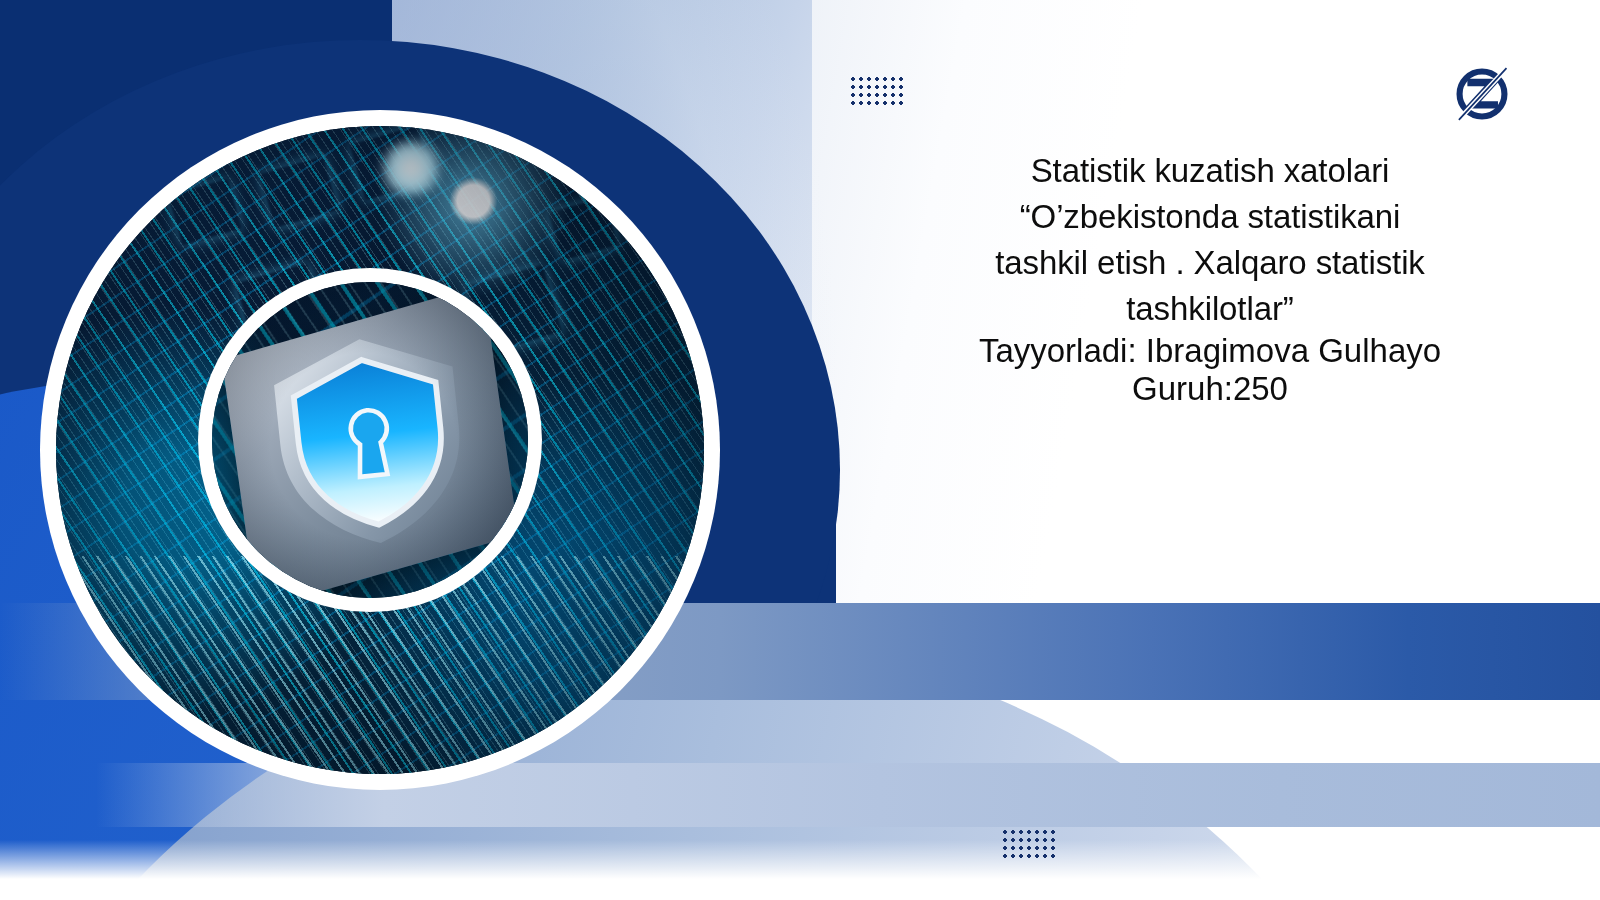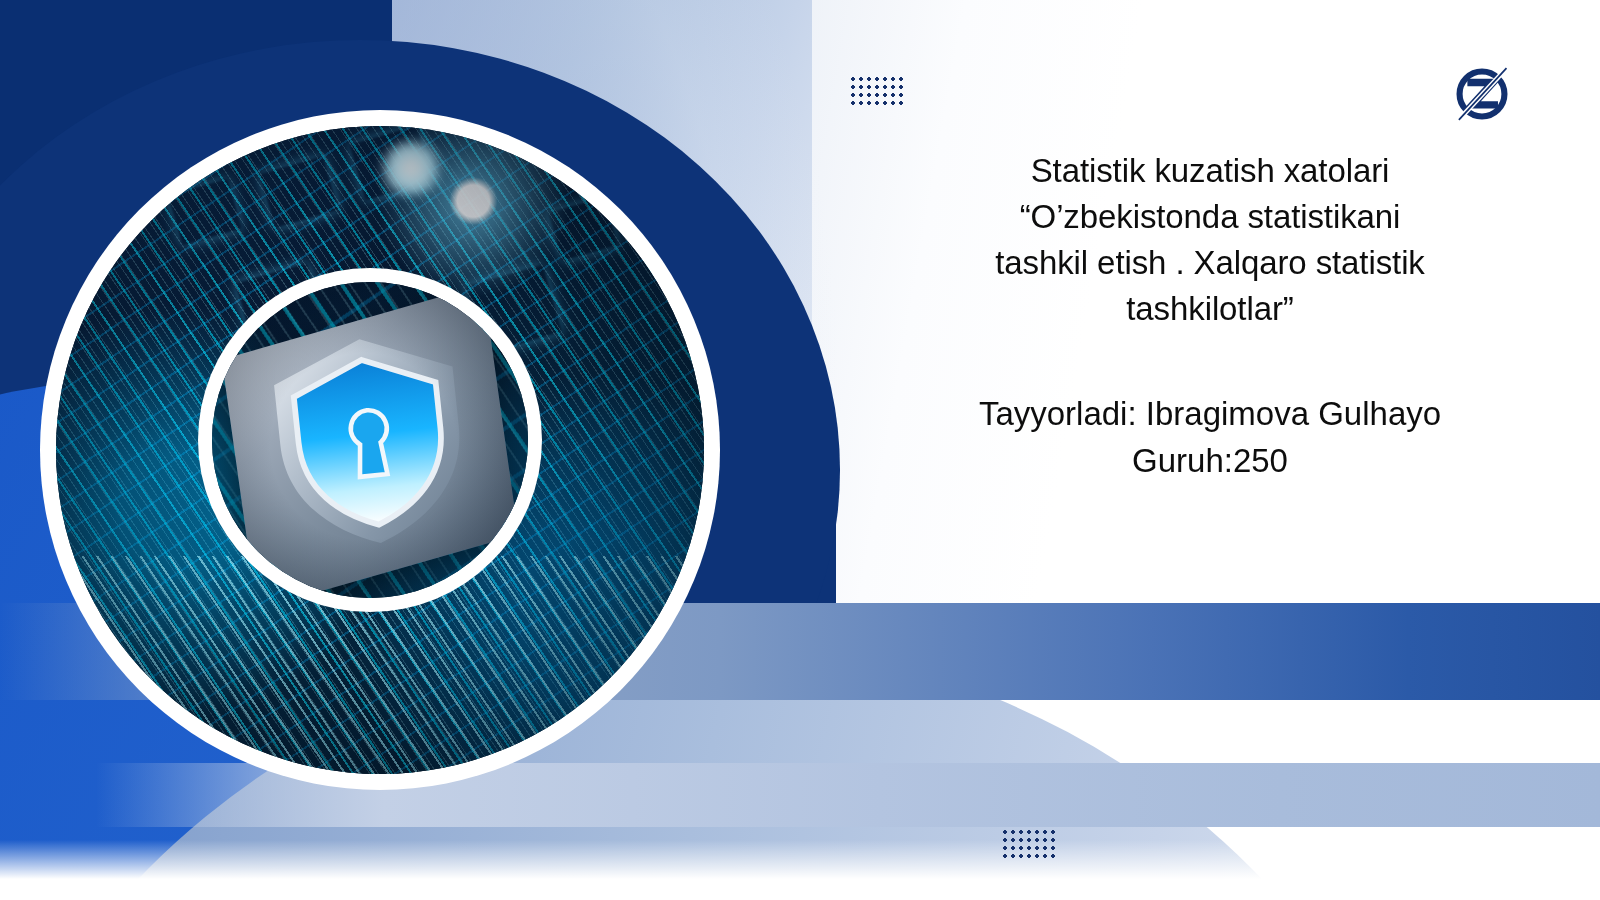--- a/index.html
+++ b/index.html
@@ -184,23 +184,22 @@
     text-align: center;
     color: #0d0d0d;
   }
   #title {
     font-size: 33px;
     line-height: 46px;
     letter-spacing: -0.1px;
     white-space: pre-line;
   }
   #author {
-    margin-top: 58px;
     font-size: 33px;
-    line-height: 47px;
+    line-height: 38px;
     white-space: pre-line;
   }
 </style>
 </head>
 <body>
 
 <div id="slide">
 
   <div class="layer bg-right"></div>
   <div class="layer arc-soft-1"></div>

